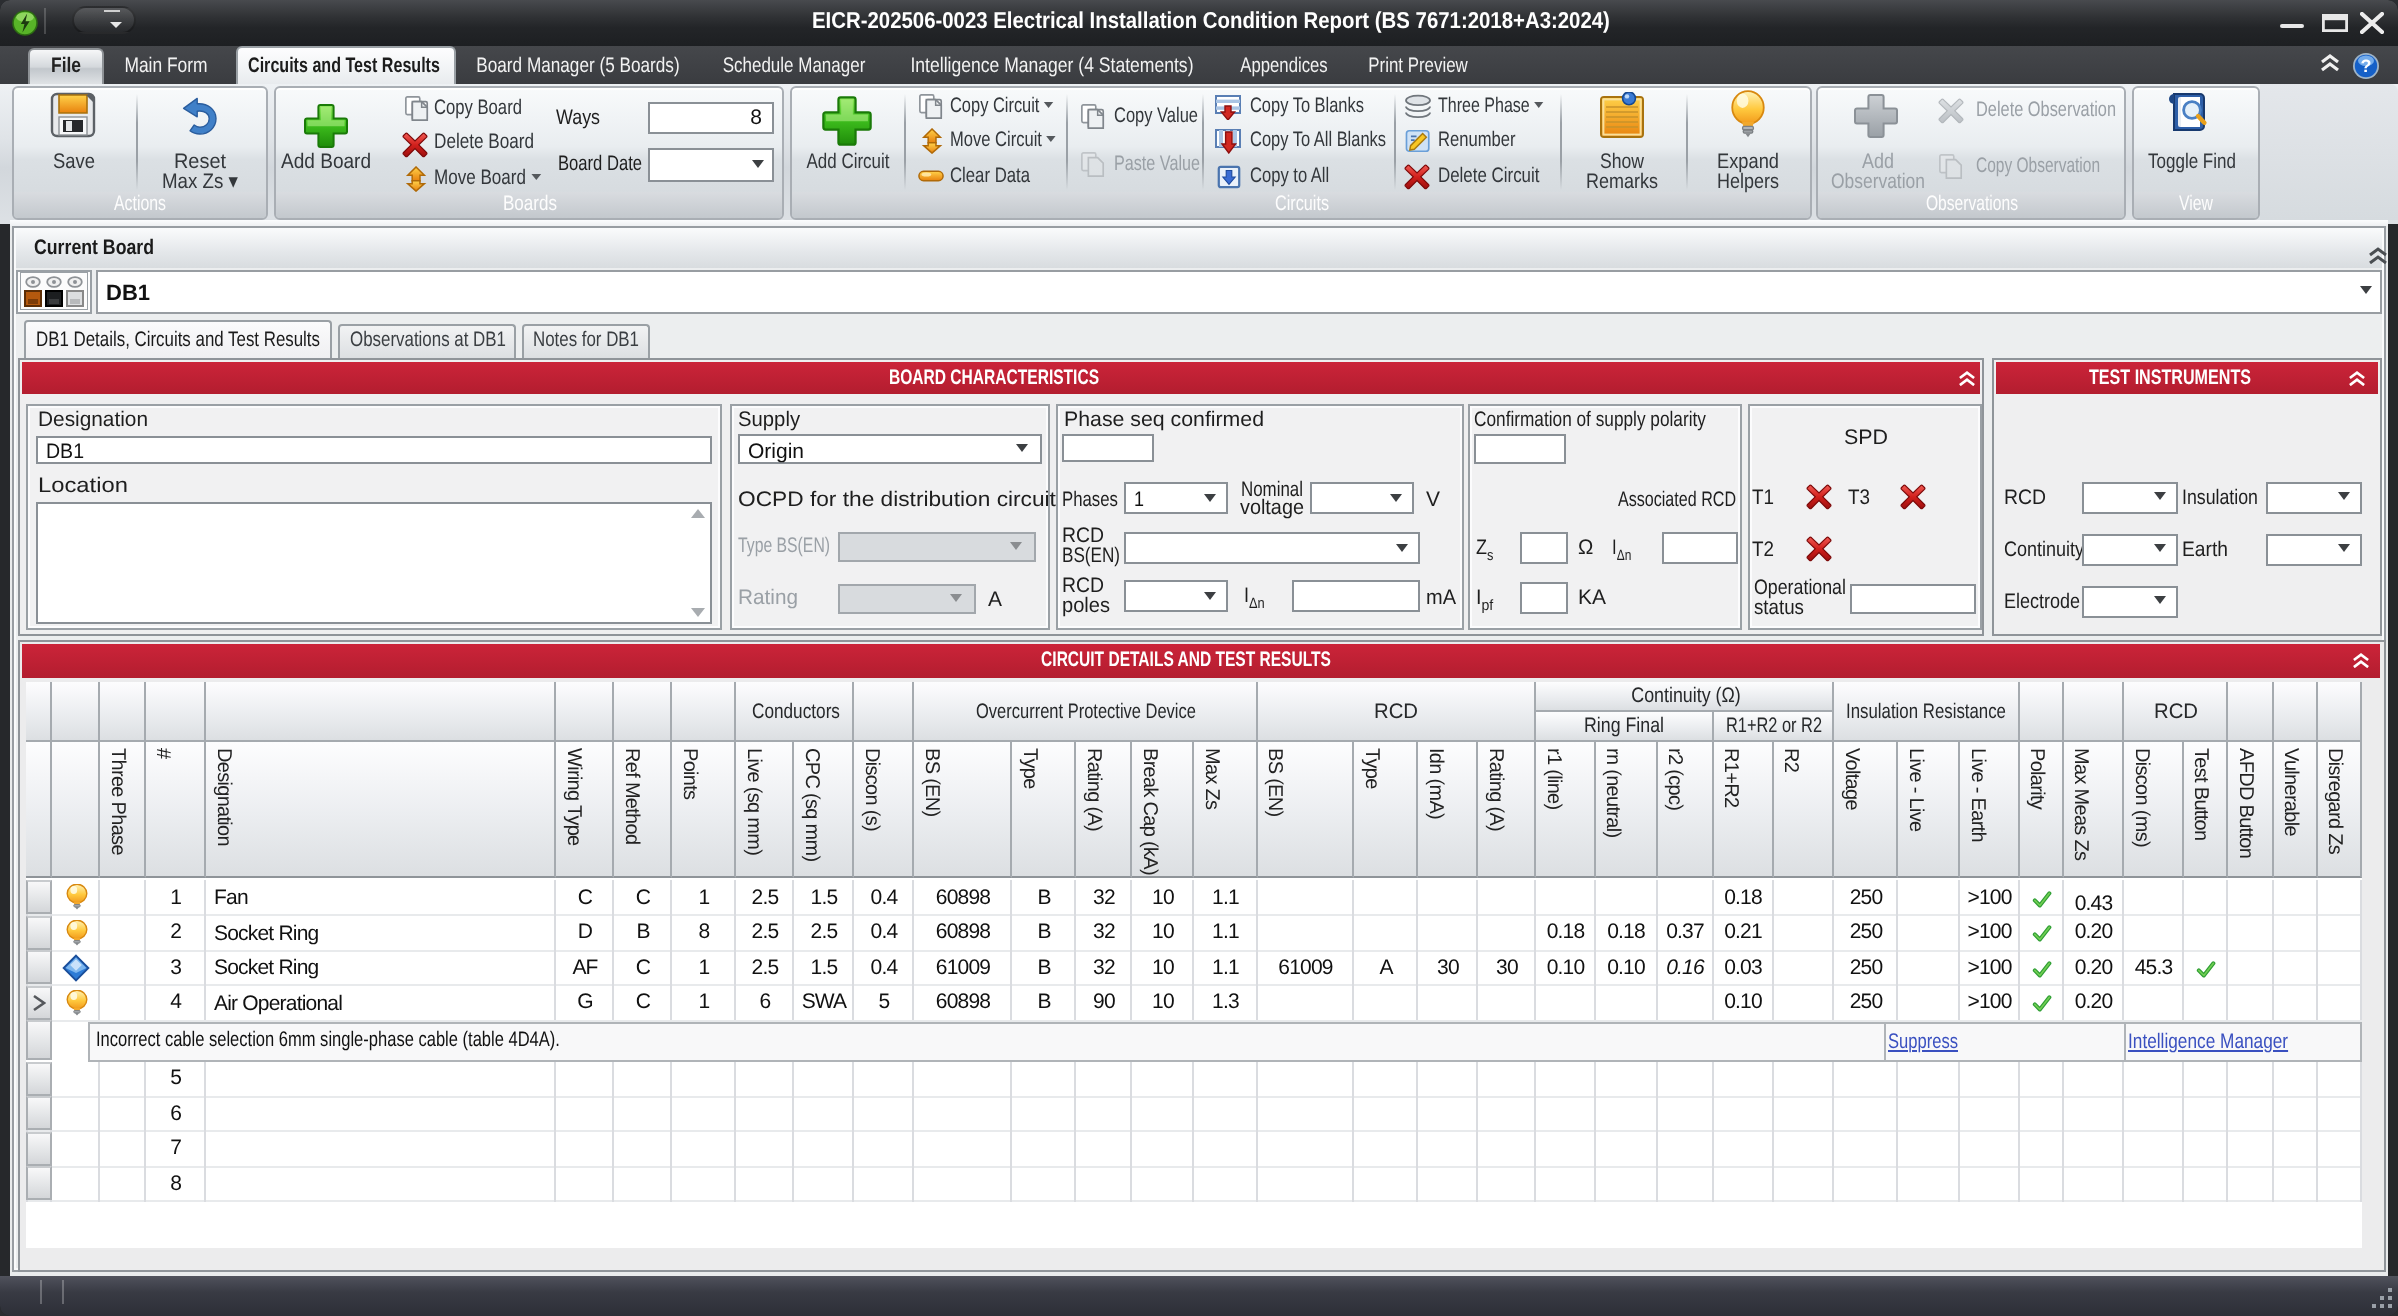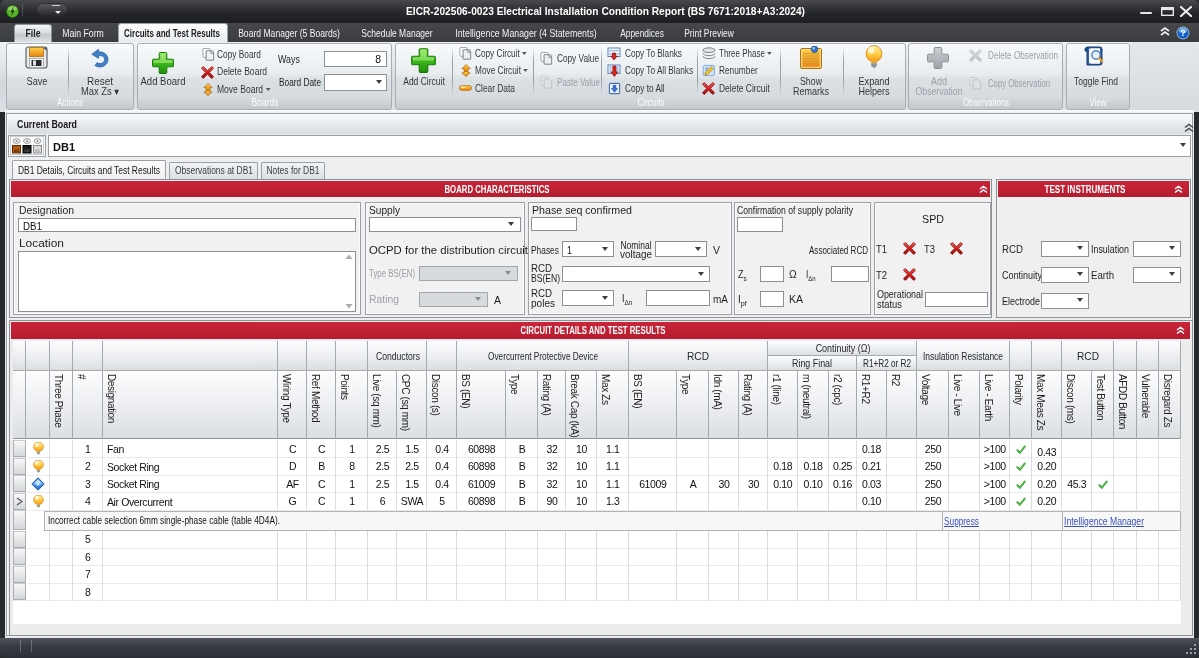--- a/index.html
+++ b/index.html
@@ -372,20 +372,21 @@
 <div style="left:19px;top:237px;width:300px;height:13px;white-space:nowrap;text-align:left;color:#1e1e1e;font-size:10.5px;transform:scaleX(1.133);transform-origin:0 50%;">Location</div>
 <div class="box" style="left:18px;top:251px;width:338px;height:61px;"></div>
 <svg style="position:absolute;left:345px;top:254px" width="8" height="6" viewBox="0 0 8 6">
       <path d="M4 0.5 L7.5 5 H0.5 Z" fill="#a8acb0"></path>
     </svg>
 <svg style="position:absolute;left:345px;top:303px" width="8" height="6" viewBox="0 0 8 6">
       <path d="M4 5.5 L0.5 1 H7.5 Z" fill="#a8acb0"></path>
     </svg>
 <div style="left:369px;top:204px;width:300px;height:13px;white-space:nowrap;text-align:left;color:#1e1e1e;font-size:10.5px;transform:scaleX(0.966);transform-origin:0 50%;">Supply</div>
 <div class="combo" style="left:369px;top:217px;width:152px;height:15px;"></div>
+<div style="left:374px;top:219.5px;width:300px;height:13px;white-space:nowrap;text-align:left;color:#111;font-size:10.5px;transform:scaleX(1.000);transform-origin:0 50%;">Origin</div>
 <span style="left:508px;top:222px;width:0;height:0;border-left:3.5px solid transparent;border-right:3.5px solid transparent;border-top:4px solid #3c3f42;opacity:1.0;"></span>
 <div style="left:369px;top:244px;width:300px;height:13px;white-space:nowrap;text-align:left;color:#1e1e1e;font-size:10.5px;transform:scaleX(1.081);transform-origin:0 50%;">OCPD for the distribution circuit</div>
 <div style="left:369px;top:267px;width:300px;height:13px;white-space:nowrap;text-align:left;color:#9aa0a6;font-size:10.5px;transform:scaleX(0.751);transform-origin:0 50%;">Type BS(EN)</div>
 <div class="" style="left:419px;top:266px;width:99px;height:15px;background:#d8dbde;border:1px solid #a2a7ac;"></div>
 <span style="left:505px;top:271px;width:0;height:0;border-left:3.5px solid transparent;border-right:3.5px solid transparent;border-top:4px solid #3c3f42;opacity:0.5;"></span>
 <div style="left:369px;top:293px;width:300px;height:13px;white-space:nowrap;text-align:left;color:#9aa0a6;font-size:10.5px;transform:scaleX(0.988);transform-origin:0 50%;">Rating</div>
 <div class="" style="left:419px;top:292px;width:69px;height:15px;background:#d8dbde;border:1px solid #a2a7ac;"></div>
 <span style="left:475px;top:297px;width:0;height:0;border-left:3.5px solid transparent;border-right:3.5px solid transparent;border-top:4px solid #3c3f42;opacity:0.5;"></span>
 <div style="left:494px;top:294px;width:300px;height:13px;white-space:nowrap;text-align:left;color:#1e1e1e;font-size:10.5px;transform:scaleX(0.999);transform-origin:0 50%;">A</div>
 <div style="left:532px;top:204px;width:300px;height:13px;white-space:nowrap;text-align:left;color:#1e1e1e;font-size:10.5px;transform:scaleX(1.014);transform-origin:0 50%;">Phase seq confirmed</div>
@@ -671,21 +672,21 @@
 <div style="left:368px;top:460.0px;width:29px;height:13px;line-height:13px;text-align:center;font-size:10.5px;letter-spacing:-0.4px;color:#111;white-space:nowrap;">2.5</div>
 <div style="left:397px;top:460.0px;width:30px;height:13px;line-height:13px;text-align:center;font-size:10.5px;letter-spacing:-0.4px;color:#111;white-space:nowrap;">2.5</div>
 <div style="left:427px;top:460.0px;width:30px;height:13px;line-height:13px;text-align:center;font-size:10.5px;letter-spacing:-0.4px;color:#111;white-space:nowrap;">0.4</div>
 <div style="left:457px;top:460.0px;width:49px;height:13px;line-height:13px;text-align:center;font-size:10.5px;letter-spacing:-0.4px;color:#111;white-space:nowrap;">60898</div>
 <div style="left:506px;top:460.0px;width:32px;height:13px;line-height:13px;text-align:center;font-size:10.5px;letter-spacing:-0.4px;color:#111;white-space:nowrap;">B</div>
 <div style="left:538px;top:460.0px;width:28px;height:13px;line-height:13px;text-align:center;font-size:10.5px;letter-spacing:-0.4px;color:#111;white-space:nowrap;">32</div>
 <div style="left:566px;top:460.0px;width:31px;height:13px;line-height:13px;text-align:center;font-size:10.5px;letter-spacing:-0.4px;color:#111;white-space:nowrap;">10</div>
 <div style="left:597px;top:460.0px;width:31.5px;height:13px;line-height:13px;text-align:center;font-size:10.5px;letter-spacing:-0.4px;color:#111;white-space:nowrap;">1.1</div>
 <div style="left:768px;top:460.0px;width:29.5px;height:13px;line-height:13px;text-align:center;font-size:10.5px;letter-spacing:-0.4px;color:#111;white-space:nowrap;">0.18</div>
 <div style="left:797.5px;top:460.0px;width:31.0px;height:13px;line-height:13px;text-align:center;font-size:10.5px;letter-spacing:-0.4px;color:#111;white-space:nowrap;">0.18</div>
-<div style="left:828.5px;top:460.0px;width:28.0px;height:13px;line-height:13px;text-align:center;font-size:10.5px;letter-spacing:-0.4px;color:#111;white-space:nowrap;">0.25</div>
+<div style="left:828.5px;top:460.0px;width:28.0px;height:13px;line-height:13px;text-align:center;font-size:10.5px;letter-spacing:-0.4px;color:#111;white-space:nowrap;">0.37</div>
 <div style="left:856.5px;top:460.0px;width:30.0px;height:13px;line-height:13px;text-align:center;font-size:10.5px;letter-spacing:-0.4px;color:#111;white-space:nowrap;">0.21</div>
 <div style="left:917px;top:460.0px;width:32px;height:13px;line-height:13px;text-align:center;font-size:10.5px;letter-spacing:-0.4px;color:#111;white-space:nowrap;">250</div>
 <div style="left:980px;top:460.0px;width:29.5px;height:13px;line-height:13px;text-align:center;font-size:10.5px;letter-spacing:-0.4px;color:#111;white-space:nowrap;">&gt;100</div>
 <svg style="position:absolute;left:1015.5px;top:462.0px" width="10" height="9" viewBox="0 0 11 10">
       <use href="#check"></use>
     </svg>
 <div style="left:1031.5px;top:460.0px;width:30.5px;height:13px;line-height:13px;text-align:center;font-size:10.5px;letter-spacing:-0.4px;color:#111;white-space:nowrap;">0.20</div>
 <div style="left:72.7px;top:477.5px;width:30.299999999999997px;height:13px;line-height:13px;text-align:center;font-size:10.5px;letter-spacing:-0.4px;color:#111;white-space:nowrap;">3</div>
 <div style="left:107px;top:478px;width:169px;height:13px;line-height:13px;font-size:10.5px;letter-spacing:-0.4px;color:#111;white-space:nowrap;">Socket Ring</div>
 <div style="left:278px;top:477.5px;width:29px;height:13px;line-height:13px;text-align:center;font-size:10.5px;letter-spacing:-0.4px;color:#111;white-space:nowrap;">AF</div>
@@ -698,34 +699,34 @@
 <div style="left:506px;top:477.5px;width:32px;height:13px;line-height:13px;text-align:center;font-size:10.5px;letter-spacing:-0.4px;color:#111;white-space:nowrap;">B</div>
 <div style="left:538px;top:477.5px;width:28px;height:13px;line-height:13px;text-align:center;font-size:10.5px;letter-spacing:-0.4px;color:#111;white-space:nowrap;">32</div>
 <div style="left:566px;top:477.5px;width:31px;height:13px;line-height:13px;text-align:center;font-size:10.5px;letter-spacing:-0.4px;color:#111;white-space:nowrap;">10</div>
 <div style="left:597px;top:477.5px;width:31.5px;height:13px;line-height:13px;text-align:center;font-size:10.5px;letter-spacing:-0.4px;color:#111;white-space:nowrap;">1.1</div>
 <div style="left:628.5px;top:477.5px;width:48.5px;height:13px;line-height:13px;text-align:center;font-size:10.5px;letter-spacing:-0.4px;color:#111;white-space:nowrap;">61009</div>
 <div style="left:677px;top:477.5px;width:32px;height:13px;line-height:13px;text-align:center;font-size:10.5px;letter-spacing:-0.4px;color:#111;white-space:nowrap;">A</div>
 <div style="left:709px;top:477.5px;width:30px;height:13px;line-height:13px;text-align:center;font-size:10.5px;letter-spacing:-0.4px;color:#111;white-space:nowrap;">30</div>
 <div style="left:739px;top:477.5px;width:29px;height:13px;line-height:13px;text-align:center;font-size:10.5px;letter-spacing:-0.4px;color:#111;white-space:nowrap;">30</div>
 <div style="left:768px;top:477.5px;width:29.5px;height:13px;line-height:13px;text-align:center;font-size:10.5px;letter-spacing:-0.4px;color:#111;white-space:nowrap;">0.10</div>
 <div style="left:797.5px;top:477.5px;width:31.0px;height:13px;line-height:13px;text-align:center;font-size:10.5px;letter-spacing:-0.4px;color:#111;white-space:nowrap;">0.10</div>
-<div style="left:828.5px;top:477.5px;width:28.0px;height:13px;line-height:13px;text-align:center;font-size:10.5px;letter-spacing:-0.4px;color:#111;white-space:nowrap;">0.16</div>
+<div style="left:828.5px;top:477.5px;width:28.0px;height:13px;line-height:13px;text-align:center;font-size:10.5px;letter-spacing:-0.4px;color:#111;white-space:nowrap;font-style:italic;">0.16</div>
 <div style="left:856.5px;top:477.5px;width:30.0px;height:13px;line-height:13px;text-align:center;font-size:10.5px;letter-spacing:-0.4px;color:#111;white-space:nowrap;">0.03</div>
 <div style="left:917px;top:477.5px;width:32px;height:13px;line-height:13px;text-align:center;font-size:10.5px;letter-spacing:-0.4px;color:#111;white-space:nowrap;">250</div>
 <div style="left:980px;top:477.5px;width:29.5px;height:13px;line-height:13px;text-align:center;font-size:10.5px;letter-spacing:-0.4px;color:#111;white-space:nowrap;">&gt;100</div>
 <svg style="position:absolute;left:1015.5px;top:479.5px" width="10" height="9" viewBox="0 0 11 10">
       <use href="#check"></use>
     </svg>
 <div style="left:1031.5px;top:477.5px;width:30.5px;height:13px;line-height:13px;text-align:center;font-size:10.5px;letter-spacing:-0.4px;color:#111;white-space:nowrap;">0.20</div>
 <div style="left:1062px;top:477.5px;width:29.5px;height:13px;line-height:13px;text-align:center;font-size:10.5px;letter-spacing:-0.4px;color:#111;white-space:nowrap;">45.3</div>
 <svg style="position:absolute;left:1097.75px;top:479.5px" width="10" height="9" viewBox="0 0 11 10">
       <use href="#check"></use>
     </svg>
 <div style="left:72.7px;top:495.0px;width:30.299999999999997px;height:13px;line-height:13px;text-align:center;font-size:10.5px;letter-spacing:-0.4px;color:#111;white-space:nowrap;">4</div>
-<div style="left:107px;top:495.5px;width:169px;height:13px;line-height:13px;font-size:10.5px;letter-spacing:-0.4px;color:#111;white-space:nowrap;">Air Overcurrent</div>
+<div style="left:107px;top:495.5px;width:169px;height:13px;line-height:13px;font-size:10.5px;letter-spacing:-0.4px;color:#111;white-space:nowrap;">Air Operational</div>
 <div style="left:278px;top:495.0px;width:29px;height:13px;line-height:13px;text-align:center;font-size:10.5px;letter-spacing:-0.4px;color:#111;white-space:nowrap;">G</div>
 <div style="left:307px;top:495.0px;width:29px;height:13px;line-height:13px;text-align:center;font-size:10.5px;letter-spacing:-0.4px;color:#111;white-space:nowrap;">C</div>
 <div style="left:336px;top:495.0px;width:32px;height:13px;line-height:13px;text-align:center;font-size:10.5px;letter-spacing:-0.4px;color:#111;white-space:nowrap;">1</div>
 <div style="left:368px;top:495.0px;width:29px;height:13px;line-height:13px;text-align:center;font-size:10.5px;letter-spacing:-0.4px;color:#111;white-space:nowrap;">6</div>
 <div style="left:397px;top:495.0px;width:30px;height:13px;line-height:13px;text-align:center;font-size:10.5px;letter-spacing:-0.4px;color:#111;white-space:nowrap;">SWA</div>
 <div style="left:427px;top:495.0px;width:30px;height:13px;line-height:13px;text-align:center;font-size:10.5px;letter-spacing:-0.4px;color:#111;white-space:nowrap;">5</div>
 <div style="left:457px;top:495.0px;width:49px;height:13px;line-height:13px;text-align:center;font-size:10.5px;letter-spacing:-0.4px;color:#111;white-space:nowrap;">60898</div>
 <div style="left:506px;top:495.0px;width:32px;height:13px;line-height:13px;text-align:center;font-size:10.5px;letter-spacing:-0.4px;color:#111;white-space:nowrap;">B</div>
 <div style="left:538px;top:495.0px;width:28px;height:13px;line-height:13px;text-align:center;font-size:10.5px;letter-spacing:-0.4px;color:#111;white-space:nowrap;">90</div>
 <div style="left:566px;top:495.0px;width:31px;height:13px;line-height:13px;text-align:center;font-size:10.5px;letter-spacing:-0.4px;color:#111;white-space:nowrap;">10</div>

